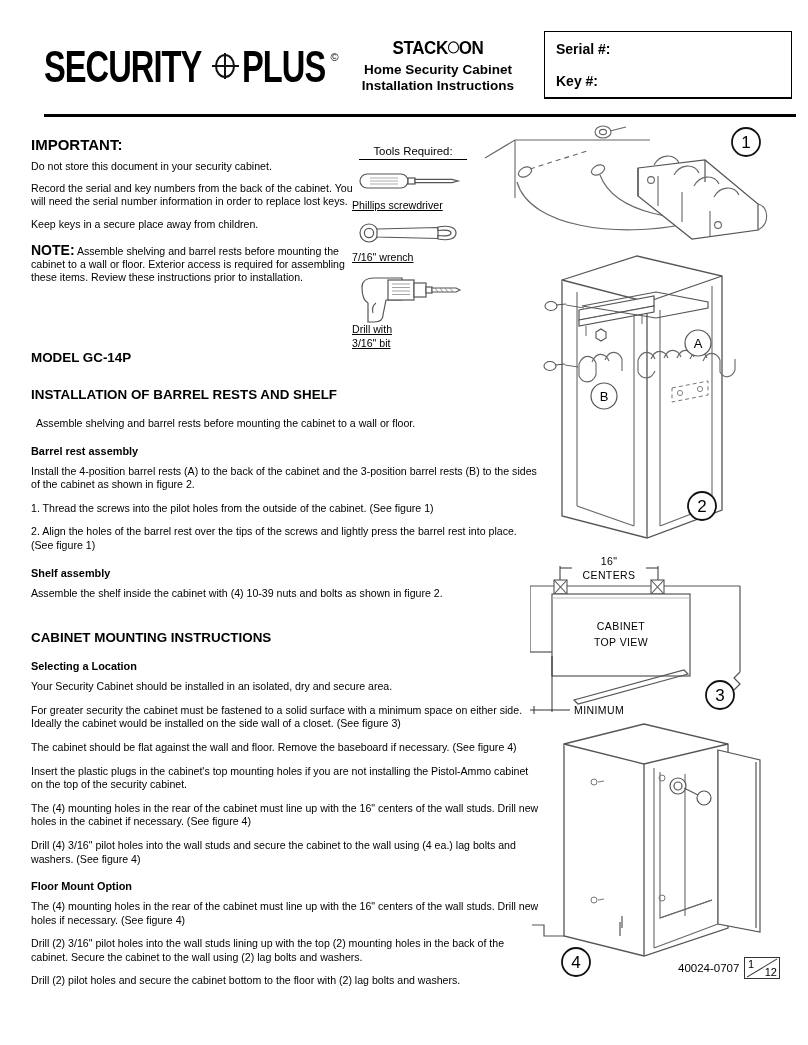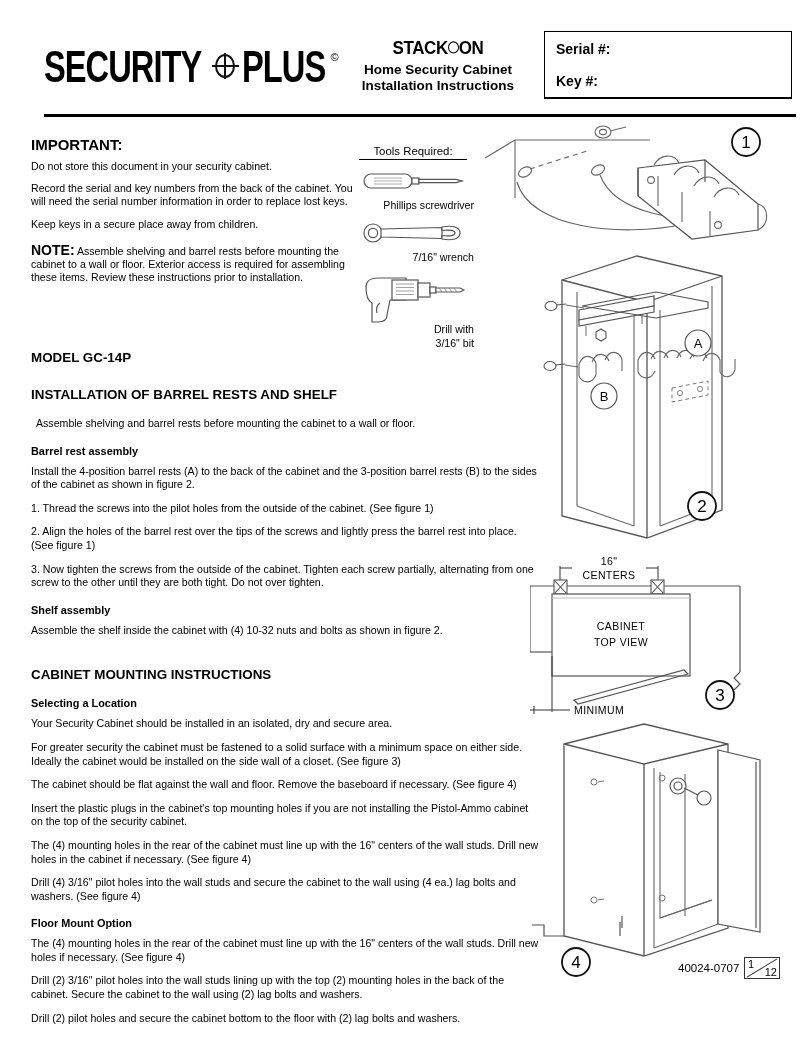--- a/index.html
+++ b/index.html
@@ -178,21 +178,21 @@
     width: 122px;
   }
   .tools-title {
     font-size: 11.4px;
     text-align: center;
     padding-bottom: 2px;
     border-bottom: 1.1px solid #000;
     width: 108px;
     margin: 0 auto;
   }
-  .tool-item { margin-top: 8px; text-align: right; }
+  .tool-item { margin-top: 8px; text-align: left; text-decoration: underline; }
   .tool-cap {
     font-size: 10.6px;
     line-height: 12.6px;
     margin-top: 1px;
   }
 
   
   .body-text {
     position: absolute;
     left: 31px;
@@ -377,24 +377,23 @@
 
   <div class="body-text">
     <p class="h-model">MODEL GC-14P</p>
     <p class="h-sec">INSTALLATION OF BARREL RESTS AND SHELF</p>
     <p class="p-body p-indent">Assemble shelving and barrel rests before mounting the cabinet to a wall or floor.</p>
 
     <p class="h-sub">Barrel rest assembly</p>
     <p class="p-body">Install the 4-position barrel rests (A) to the back of the cabinet and the 3-position barrel rests (B) to the sides of the cabinet as shown in figure 2.</p>
     <p class="p-body">1. Thread the screws into the pilot holes from the outside of the cabinet.  (See figure 1)</p>
     <p class="p-body">2.  Align the holes of the barrel rest over the tips of the screws and lightly press the barrel rest into place.  (See figure 1)</p>
-    <p class="p-body">3.  Now tighten the screws from the outside of the cabinet.  Tighten each screw partially, alternating from one screw to the other until they are both tight.  Do not over tighten.</p>
 
     <p class="h-sub">Shelf assembly</p>
-    <p class="p-body">Assemble the shelf inside the cabinet with (4) 10-32 nuts and bolts as shown in figure 2.</p>
+    <p class="p-body">Assemble the shelf inside the cabinet with (4) 10-39 nuts and bolts as shown in figure 2.</p>
 
     <p class="h-sec gap-lg">CABINET MOUNTING INSTRUCTIONS</p>
 
     <p class="h-sub">Selecting a Location</p>
     <p class="p-body">Your Security Cabinet should be installed in an isolated, dry and secure area.</p>
     <p class="p-body">For greater security the cabinet must be fastened to a solid surface with a minimum space on either side.  Ideally the cabinet would be installed on the side wall of a closet.  (See figure 3)</p>
     <p class="p-body">The cabinet should be flat against the wall and floor.  Remove the baseboard if necessary.  (See figure 4)</p>
     <p class="p-body">Insert the plastic plugs in the cabinet's top mounting holes if you are not installing the Pistol-Ammo cabinet on the top of the security cabinet.</p>
 
     <p class="p-body">The (4) mounting holes in the rear of the cabinet must line up with the 16" centers of the wall studs.  Drill new holes in the cabinet if necessary.  (See figure 4)</p>

